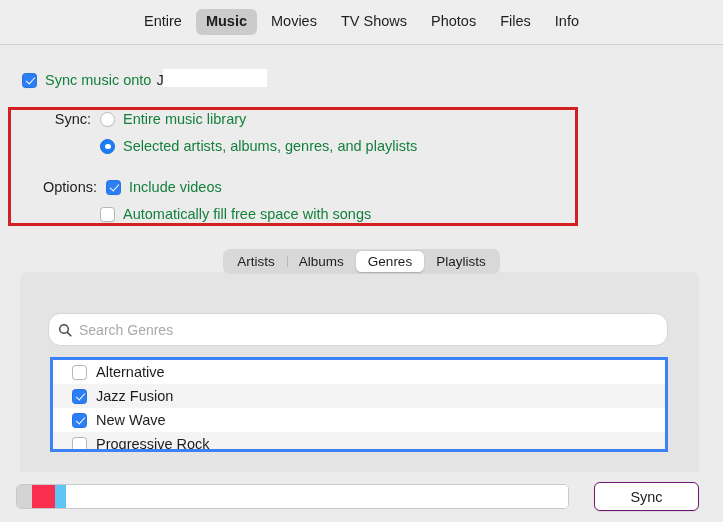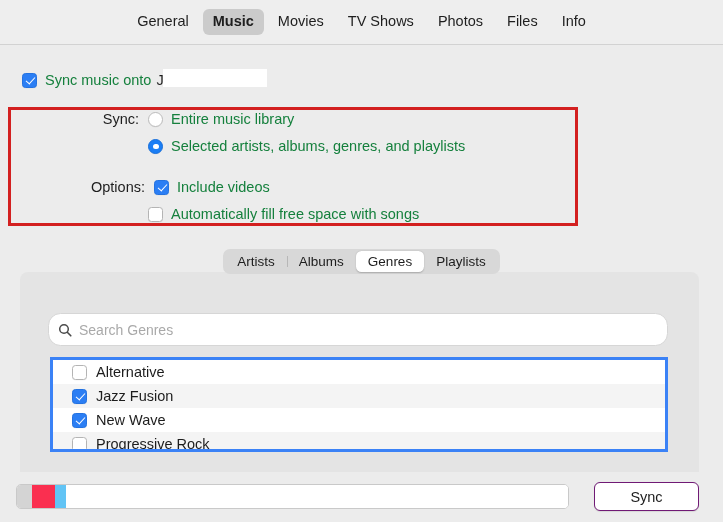--- a/index.html
+++ b/index.html
@@ -50,21 +50,21 @@
   .redbox {
     position: absolute;
     left: 8px;
     top: 62px;
     width: 570px;
     height: 119px;
     border: 3px solid #d32020;
     pointer-events: none;
   }
 
-  .row { display: flex; align-items: center; margin-left: 48px; }
+  .row { display: flex; align-items: center; }
 
   .sync-onto-row {
     margin-left: 22px;
     margin-top: 7px;
     height: 24px;
   }
   .device-name-wrap {
     position: relative;
     display: inline-block;
     margin-left: 5px;
@@ -289,21 +289,21 @@
     align-items: center;
     justify-content: center;
     box-shadow: 0 0.5px 1px rgba(0,0,0,0.09);
     cursor: default;
   }
 </style>
 </head>
 <body>
 
 <div class="tabbar">
-  <div class="tab">General</div>
+  <div class="tab">Entire</div>
   <div class="tab selected">Music</div>
   <div class="tab">Movies</div>
   <div class="tab">TV Shows</div>
   <div class="tab">Photos</div>
   <div class="tab">Files</div>
   <div class="tab">Info</div>
 </div>
 
 <div class="settings">
 

